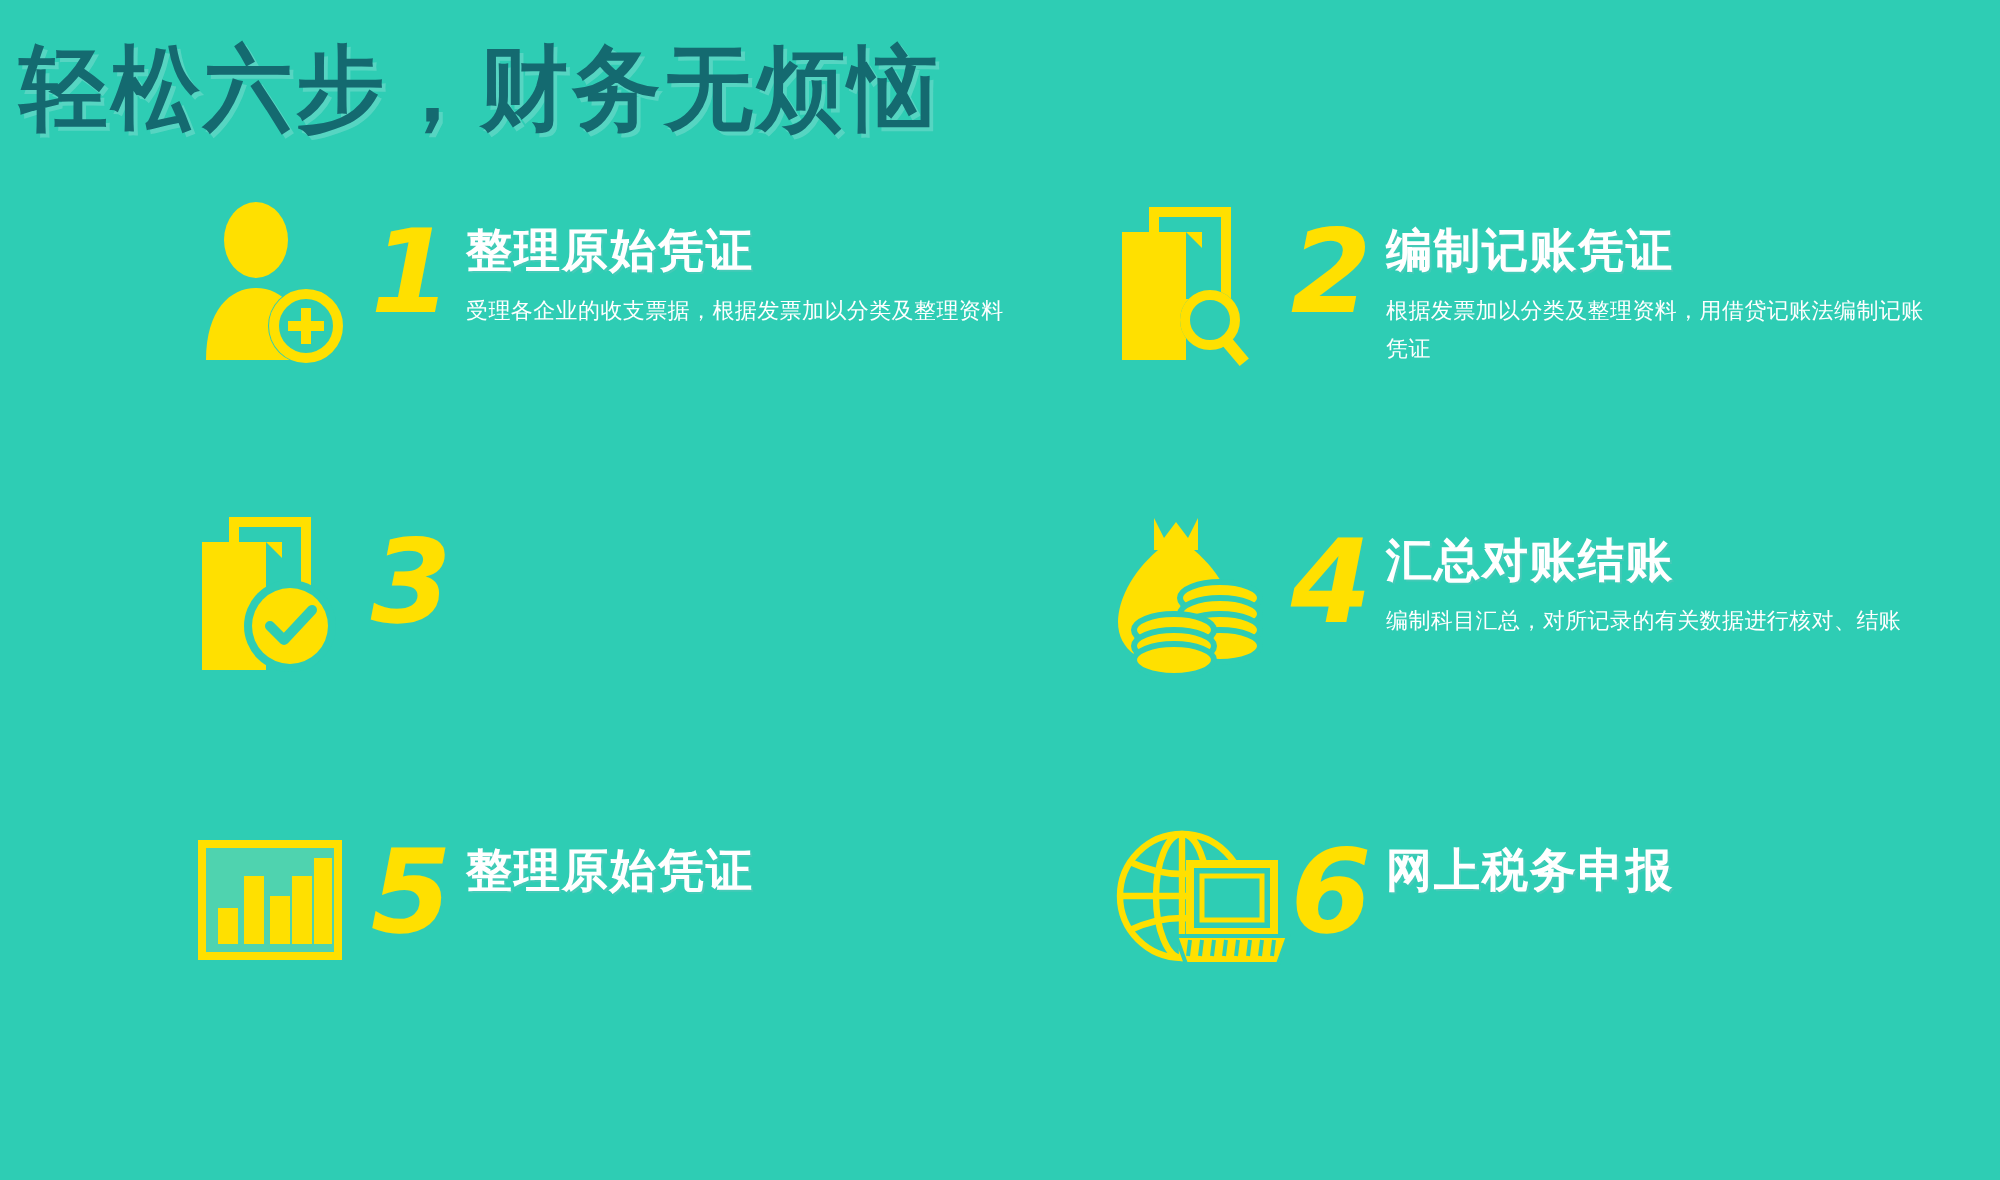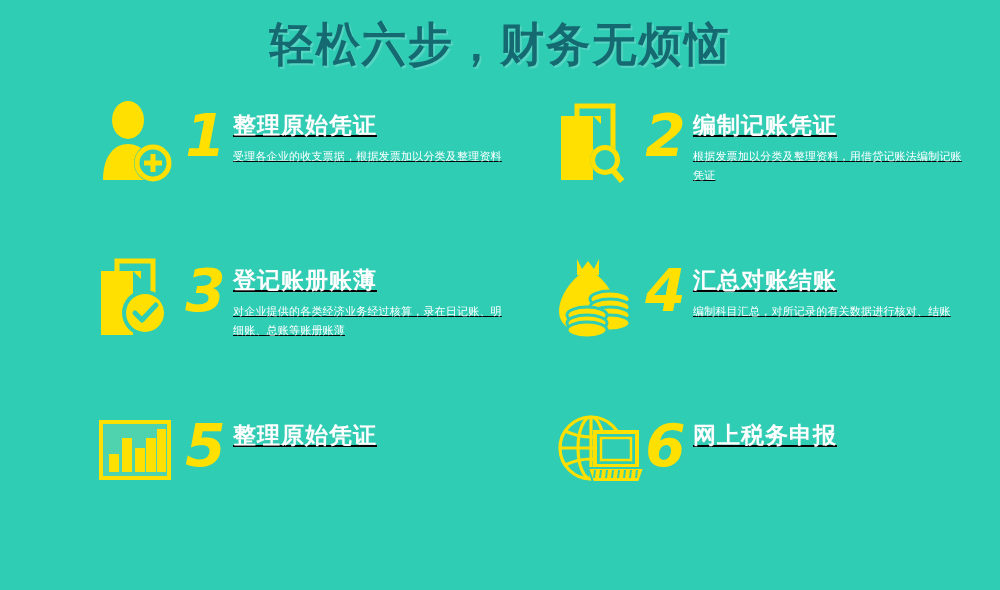--- a/index.html
+++ b/index.html
@@ -22,21 +22,20 @@
   }
   
   #title-area {
     position: absolute;
     top: 0;
     left: 0;
     width: 1000px;
     height: 88px;
     display: flex;
     align-items: center;
-    justify-content: center;
   }
   #poster-title {
     font-size: 46px;
     font-weight: bold;
     color: #146A70;
     letter-spacing: 2px;
     line-height: 1;
     text-shadow: 2px 2px 0 rgba(120, 220, 205, 0.55);
     white-space: nowrap;
     font-stretch: condensed;
@@ -78,21 +77,20 @@
     line-height: 72px;
     text-align: center;
     margin-left: -4px;
     letter-spacing: -1px;
     font-family: "DejaVu Sans", sans-serif;
   }
   .step-body {
     flex: 1 1 auto;
     padding-top: 13px;
     margin-left: 6px;
-    text-decoration: underline;
   }
   .step-title {
     font-size: 23px;
     font-weight: bold;
     color: #FFFFFF;
     line-height: 1.08;
     letter-spacing: 1px;
     text-shadow: 1px 1px 0 rgba(90, 200, 185, 0.5);
   }
   .step-desc {
@@ -158,24 +156,20 @@
         <svg width="92" height="84" viewBox="0 0 92 84">
           <path d="M22 6 H58 V52 H22 Z" fill="none" stroke="#FFE000" stroke-width="5"></path>
           <path d="M6 16 H38 V80 H6 Z" fill="#FFE000"></path>
           <path d="M38 16 H46 V24 Z" fill="#FFE000"></path>
           <circle cx="50" cy="58" r="23" fill="#2ECDB4"></circle>
           <circle cx="50" cy="58" r="19" fill="#FFE000"></circle>
           <path d="M40 58 L47 65 L61 50" fill="none" stroke="#2ECDB4" stroke-width="5" stroke-linecap="round" stroke-linejoin="round"></path>
         </svg>
       </div>
       <div class="step-num">3</div>
-      <div class="step-body">
-        <div class="step-title">登记账册账薄</div>
-        <div class="step-desc">对企业提供的各类经济业务经过核算，录在日记账、明细账、总账等账册账薄</div>
-      </div>
     </div>
 
     <div class="step col-right row-2">
       <div class="step-icon">
         <svg width="92" height="84" viewBox="0 0 92 84">
           <path d="M22 4 L27 14 L33 6 L39 14 L44 4 L44 20 L22 20 Z" fill="#FFE000"></path>
           <path d="M24 20 C10 32 4 46 4 56 C4 70 16 78 33 78 C50 78 62 70 62 56 C62 46 56 32 42 20 Z" fill="#FFE000"></path>
           <ellipse cx="55" cy="44" rx="20" ry="8" fill="#FFE000" stroke="#2ECDB4" stroke-width="3"></ellipse>
           <ellipse cx="55" cy="52" rx="20" ry="8" fill="#FFE000" stroke="#2ECDB4" stroke-width="3"></ellipse>
           <ellipse cx="55" cy="60" rx="20" ry="8" fill="#FFE000" stroke="#2ECDB4" stroke-width="3"></ellipse>

